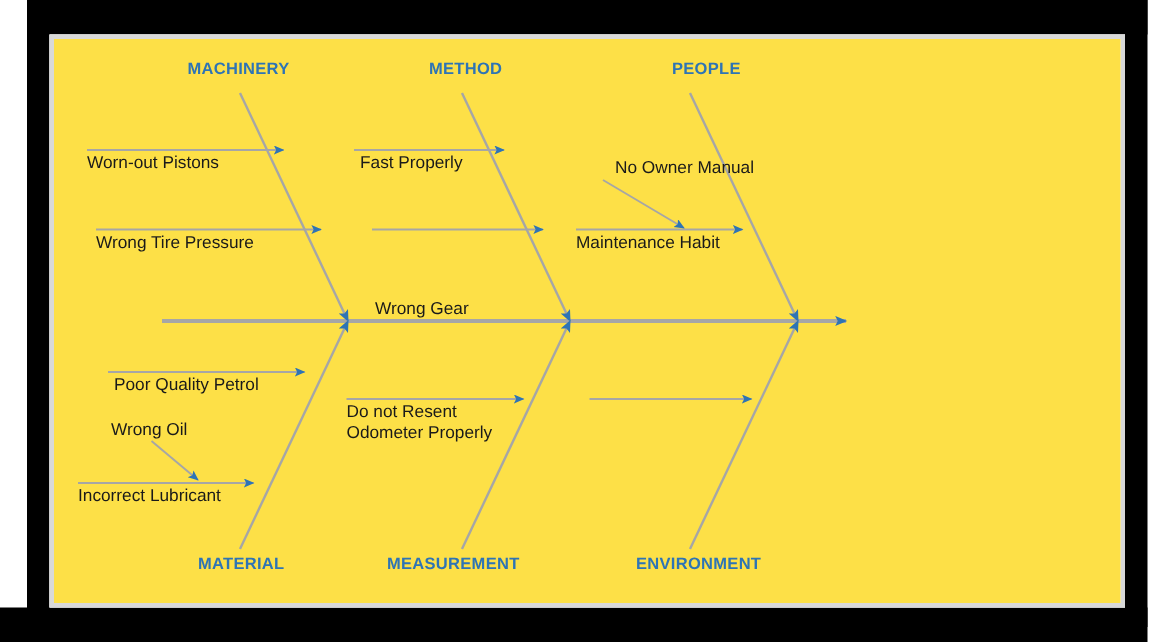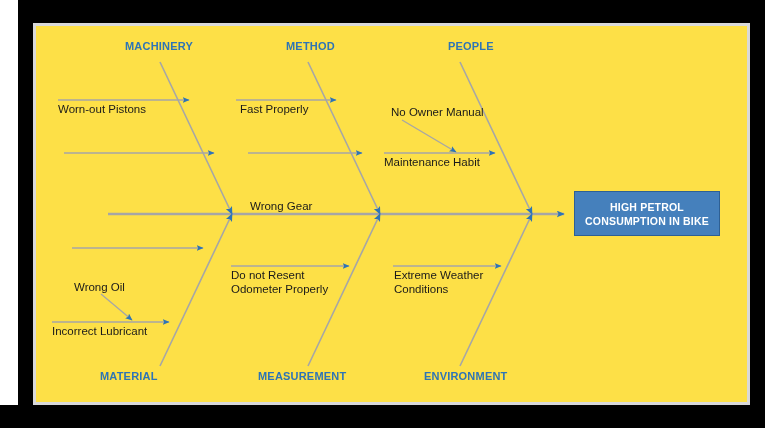--- a/index.html
+++ b/index.html
@@ -150,40 +150,36 @@
 
       <line x1="195" y1="240" x2="313" y2="240" stroke="#A6A6A6" stroke-width="1.3" marker-end="url(#ah-blue-sm)"></line>
 
       <line x1="357" y1="240" x2="465" y2="240" stroke="#A6A6A6" stroke-width="1.3" marker-end="url(#ah-blue-sm)"></line>
     </svg>
 
     <div class="cat-label" style="left:89px;  top:14px;">MACHINERY</div>
     <div class="cat-label" style="left:250px; top:14px;">METHOD</div>
     <div class="cat-label" style="left:412px; top:14px;">PEOPLE</div>
 
-    <div class="cat-label" style="left:64px;  top:344px;">MATERIAL</div>
+    <div class="cat-label" style="left:96px;  top:344px;">MATERIAL</div>
     <div class="cat-label" style="left:222px; top:344px;">MEASUREMENT</div>
     <div class="cat-label" style="left:388px; top:344px;">ENVIRONMENT</div>
 
     <div class="cause-label" style="left:22px; top:76px;">Worn-out Pistons</div>
+    <div class="cause-label" style="left:28px; top:129px;">Wrong Tire Pressure</div>
 
     <div class="cause-label" style="left:204px; top:76px;">Fast Properly</div>
     <div class="cause-label" style="left:214px; top:129px;margin-top:44px;">Wrong Gear</div>
 
-    <div class="cause-label" style="left:355px; top:79px;">No Owner Manual</div>
+    <div class="cause-label" style="left:374px; top:79px;">No Owner Manual</div>
     <div class="cause-label" style="left:348px; top:129px;">Maintenance Habit</div>
 
+    <div class="cause-label" style="left:40px; top:224px;">Poor Quality Petrol</div>
     <div class="cause-label" style="left:38px; top:254px;">Wrong Oil</div>
     <div class="cause-label" style="left:16px; top:298px;">Incorrect Lubricant</div>
 
     <div class="cause-label" style="left:195px; top:242px;">Do not Resent
 Odometer Properly</div>
 
-    <div class="cause-label" style="left:358px; top:242px;">Extreme Weather
-Conditions</div>
 
-    <div id="head-box" style="left:538px; top:165px; width:146px; height:45px;">
-      <div id="head-box-text">HIGH PETROL
-CONSUMPTION IN BIKE</div>
-    </div>
 
   </div>
 </div>
 
 </body></html>

